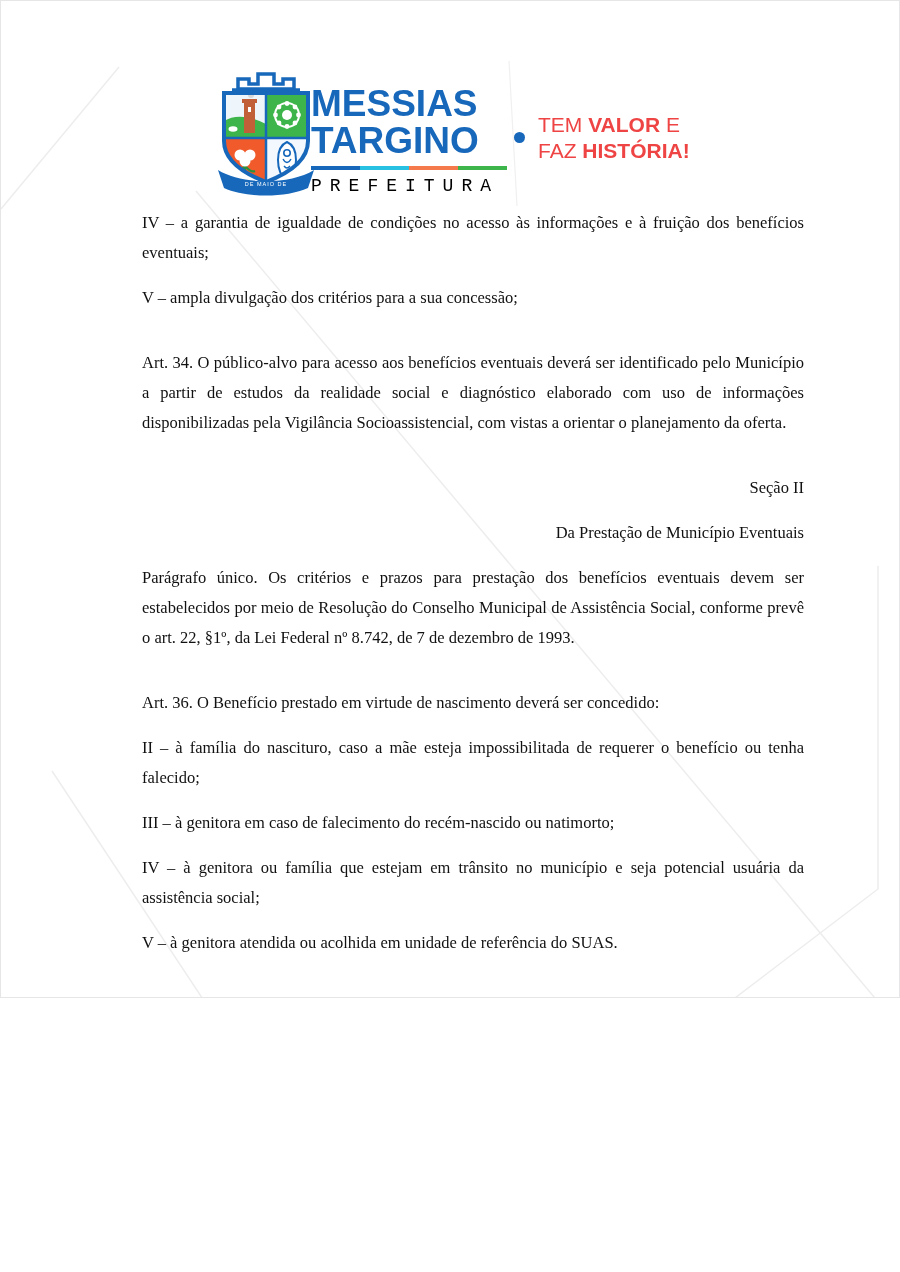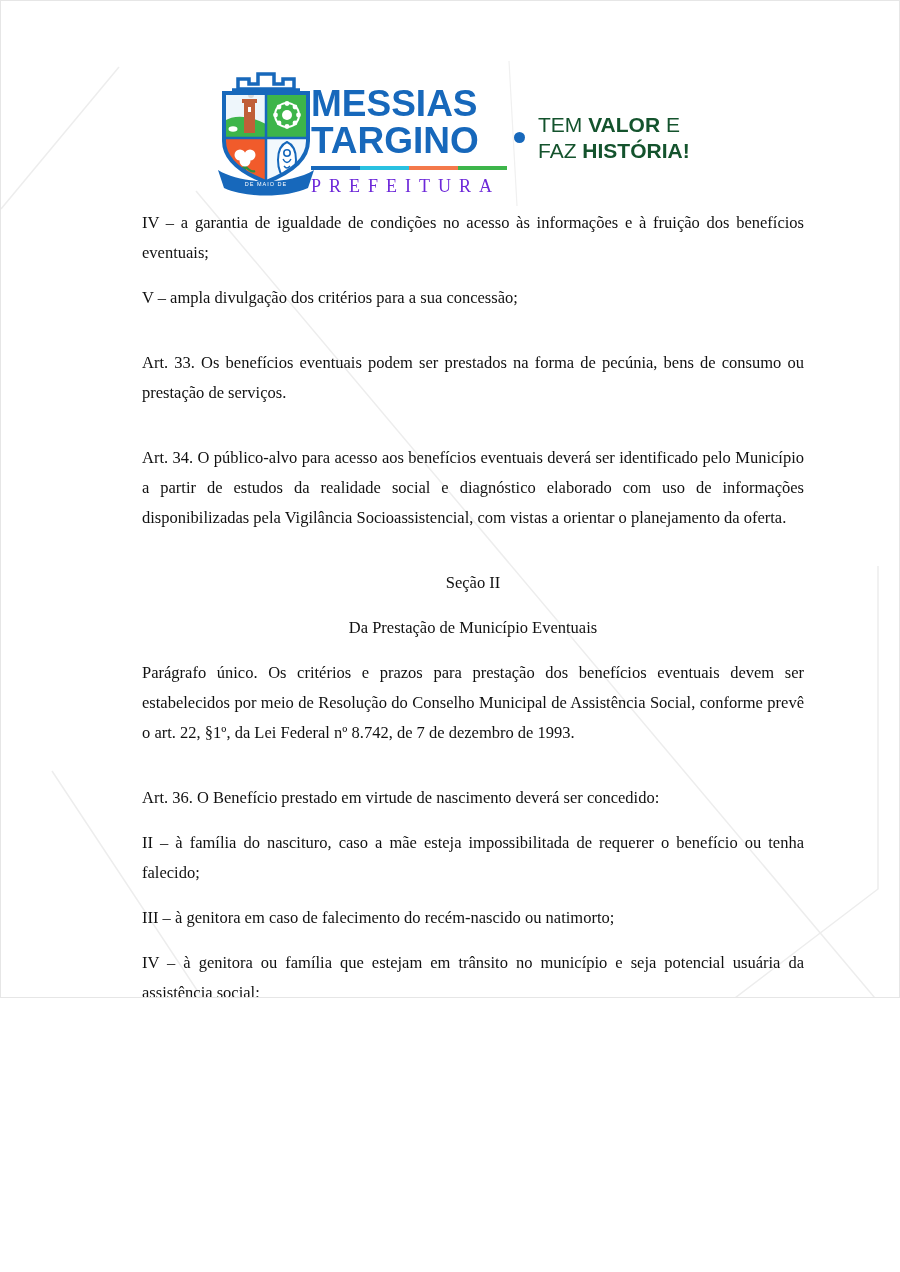--- a/index.html
+++ b/index.html
@@ -16,38 +16,38 @@
   #wordmark{position:absolute;left:310px;top:84px;width:210px;}
   .brand-line{
     font-family:"Liberation Sans", sans-serif;font-weight:bold;
     font-size:37px;line-height:37px;color:#1768bb;letter-spacing:0px;
   }
   #brand-underline{display:flex;width:196px;height:4px;margin-top:7px;}
   #brand-underline div{flex:1;height:4px;}
   .seg-blue{background:#1768bb}.seg-cyan{background:#29c1e1}
   .seg-orange{background:#f4794b}.seg-green{background:#3db54a}
   #prefeitura{
-    font-family:Liberation Serif, serif;font-size:18px;letter-spacing:8px;
-    color:#6d28d9;margin-top:6px;font-weight:400;
+    font-family:Liberation Mono, monospace;font-size:18px;letter-spacing:8px;
+    color:#000000;margin-top:6px;font-weight:400;
   }
   #slogan-dot{position:absolute;left:513px;top:131px;width:11px;height:11px;border-radius:50%;background:#1768bb;}
   #slogan{
     position:absolute;left:537px;top:111px;
-    font-family:"Liberation Sans", sans-serif;color:#14532d;
+    font-family:"Liberation Sans", sans-serif;color:#ef4444;
     font-size:21px;line-height:26px;font-weight:400;
   }
   #slogan b{font-weight:bold;}
 
   
   #doc-body{
     position:absolute;left:126px;top:192px;width:692px;
     font-size:16.5px;line-height:30px;
   }
   #doc-body p{margin:15px;text-align:justify;}
-  #doc-body p.center{text-align:center;}
+  #doc-body p.center{text-align:right;}
   #doc-body p.spaced{margin-top:35px;}
 
   
   #footer-band{position:absolute;left:0;top:1158px;width:900px;height:114px;}
 </style>
 </head>
 <body>
 
 <div id="page">
 
@@ -133,21 +133,20 @@
 
   <div id="slogan-dot"></div>
   <div id="slogan">
     <div><span>TEM </span><b>VALOR</b><span> E</span></div>
     <div><span>FAZ </span><b>HISTÓRIA!</b></div>
   </div>
 
   <div id="doc-body">
       <p>IV – a garantia de igualdade de condições no acesso às informações e à fruição dos benefícios eventuais;</p>
       <p>V – ampla divulgação dos critérios para a sua concessão;</p>
-      <p class="spaced">Art. 33. Os benefícios eventuais podem ser prestados na forma de pecúnia, bens de consumo ou prestação de serviços.</p>
       <p class="spaced">Art. 34. O público-alvo para acesso aos benefícios eventuais deverá ser identificado pelo Município a partir de estudos da realidade social e diagnóstico elaborado com uso de informações disponibilizadas pela Vigilância Socioassistencial, com vistas a orientar o planejamento da oferta.</p>
       <p class="center spaced">Seção II</p>
       <p class="center">Da Prestação de Município Eventuais</p>
       <p>Parágrafo único. Os critérios e prazos para prestação dos benefícios eventuais devem ser estabelecidos por meio de Resolução do Conselho Municipal de Assistência Social, conforme prevê o art. 22, §1º, da Lei Federal nº 8.742, de 7 de dezembro de 1993.</p>
       <p class="spaced">Art. 36. O Benefício prestado em virtude de nascimento deverá ser concedido:</p>
       <p>II – à família do nascituro, caso a mãe esteja impossibilitada de requerer o benefício ou tenha falecido;</p>
       <p>III – à genitora em caso de falecimento do recém-nascido ou natimorto;</p>
       <p>IV – à genitora ou família que estejam em trânsito no município e seja potencial usuária da assistência social;</p>
       <p>V – à genitora atendida ou acolhida em unidade de referência do SUAS.</p>
     </div>

